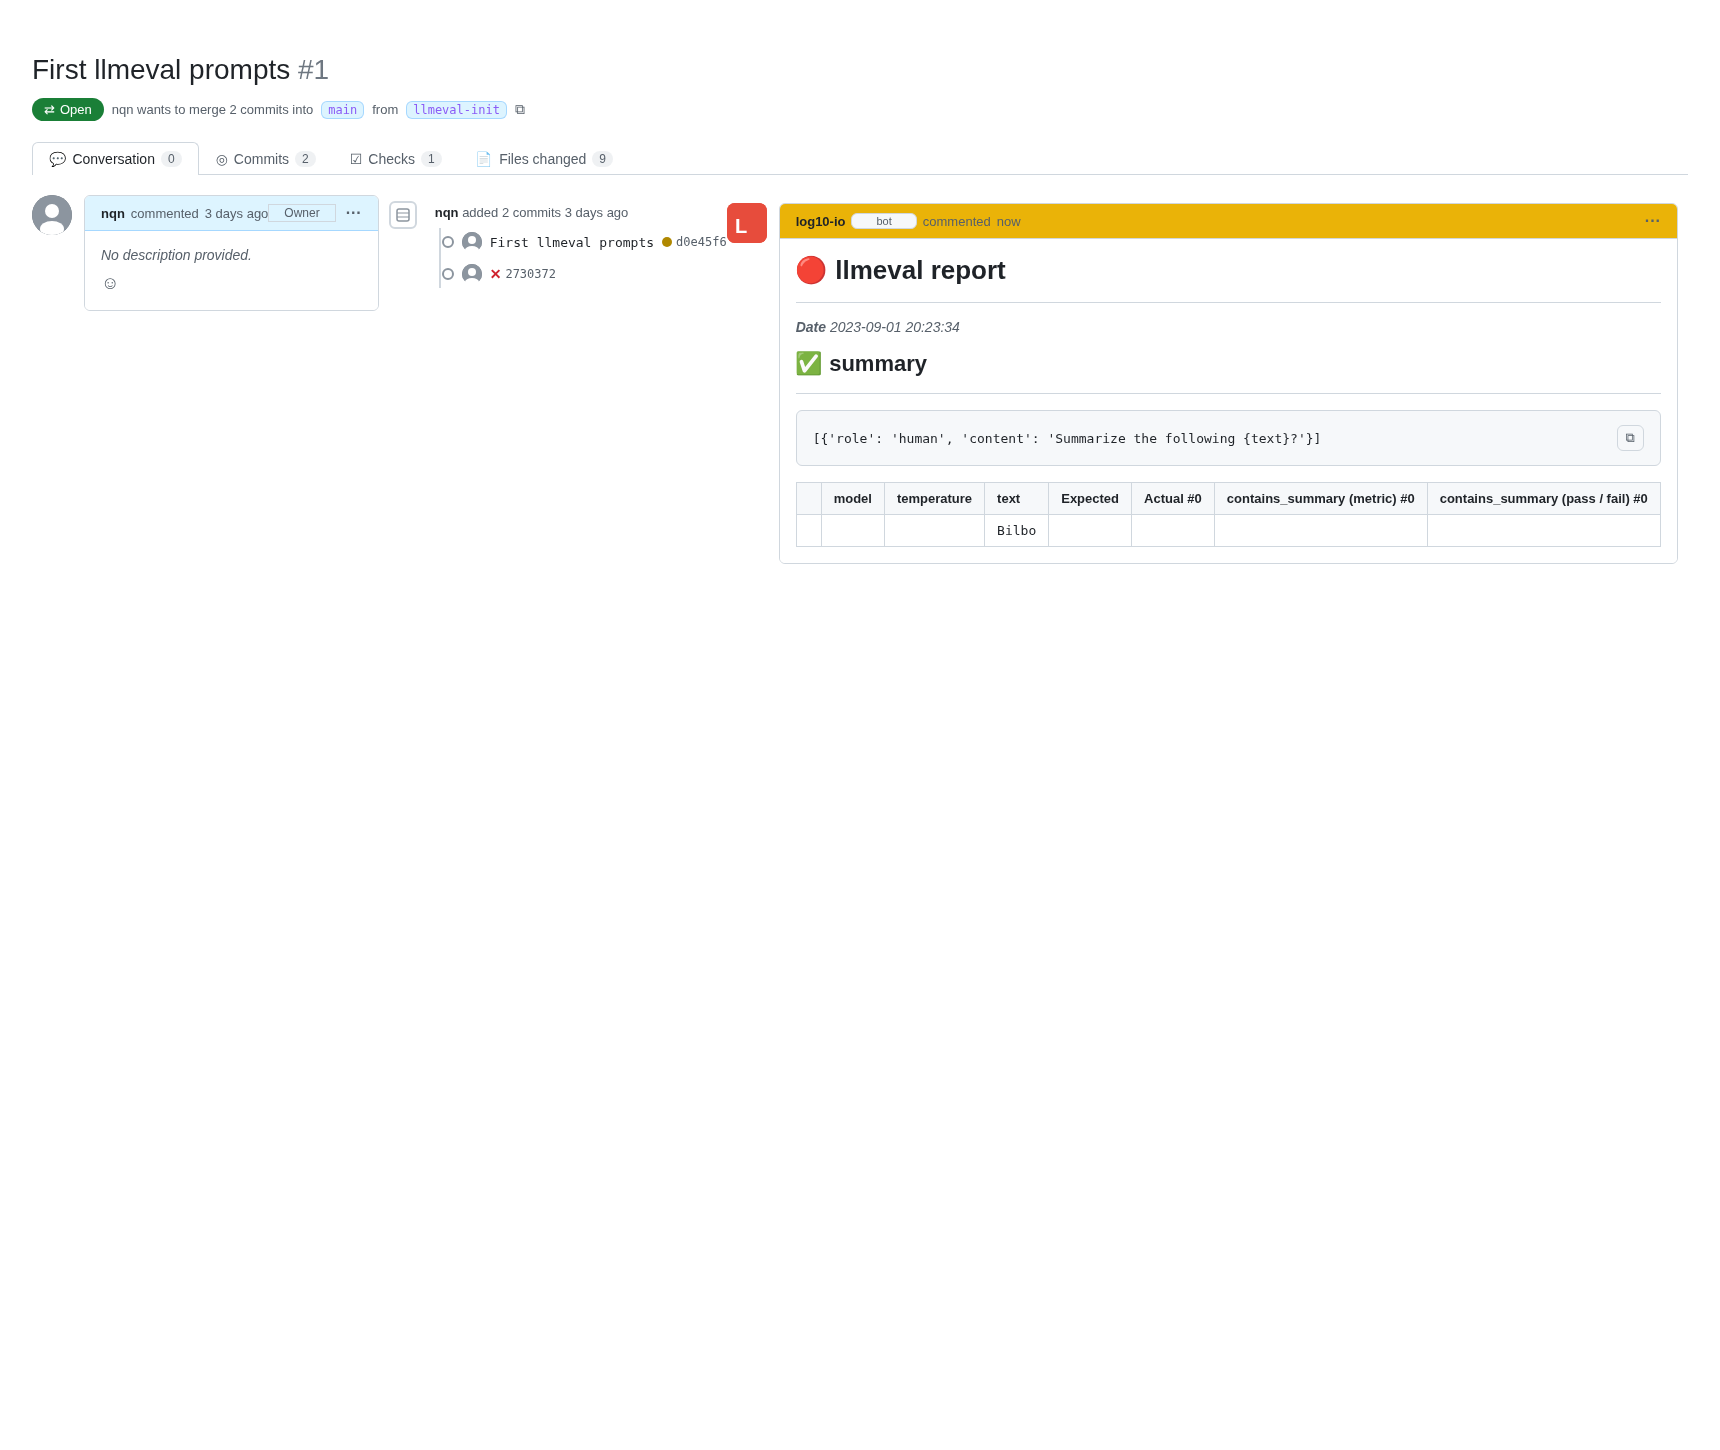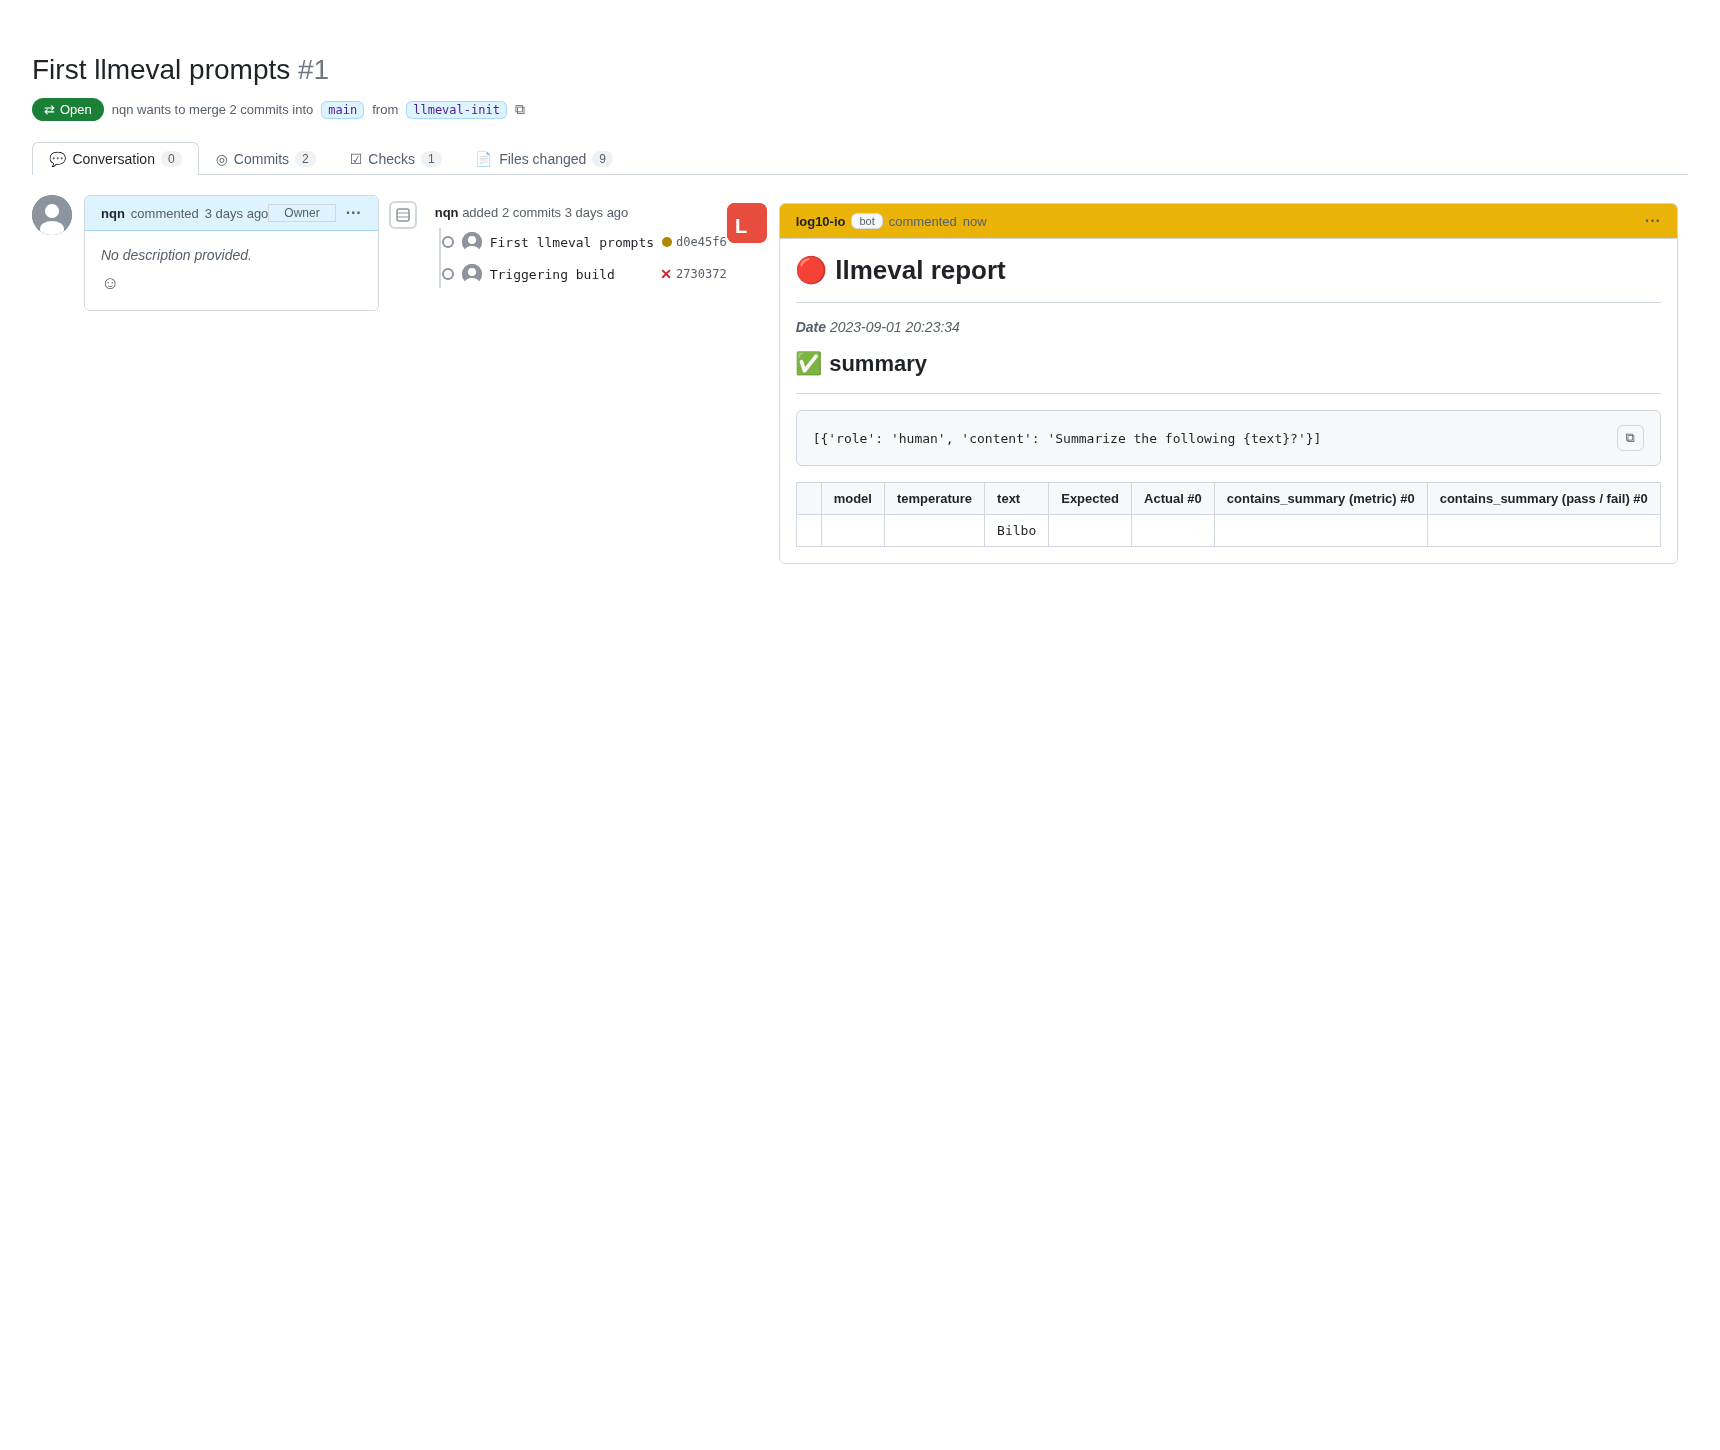--- a/index.html
+++ b/index.html
@@ -35,21 +35,21 @@
       border-radius: 20px;
       padding: 4px 12px;
       font-size: 13px;
       font-weight: 500;
       display: flex;
       align-items: center;
       gap: 5px;
     }
     .branch-tag {
       background: #ddf4ff;
-      color: #4c1d95;
+      color: #8b5cf6;
       border: 1px solid #54aeff66;
       border-radius: 6px;
       padding: 1px 6px;
       font-family: monospace;
       font-size: 12px;
     }
     .copy-icon {
       color: #57606a;
       cursor: pointer;
       font-size: 14px;
@@ -163,21 +163,21 @@
       border: 1px solid #d0d7de;
       border-radius: 0;
       padding: 1px 15px;
       font-size: 12px;
       color: #57606a;
     }
     .bot-badge {
       background: #f6f8fa;
       border: 1px solid #d0d7de;
       border-radius: 6px;
-      padding: 1px 7px;
+      padding: 1px 24px;
       font-size: 11px;
       color: #57606a;
     }
     .dots-menu {
       color: #57606a;
       cursor: pointer;
       font-size: 16px;
       font-weight: bold;
     }
     .comment-body {
@@ -457,21 +457,20 @@
         </div>
         <div class="commit-item" style="margin-top:4px;">
           <div style="width:12px;height:12px;border-radius:50%;background:#fff;border:2px solid #8c959f;flex-shrink:0;margin-left:-7px;"></div>
           <div class="commit-avatar">
             <svg width="20" height="20" viewBox="0 0 20 20">
                 <circle cx="10" cy="10" r="10" fill="#8c959f"></circle>
                 <circle cx="10" cy="8" r="4" fill="#fff"></circle>
                 <ellipse cx="10" cy="18" rx="7" ry="4" fill="#fff"></ellipse>
               </svg>
           </div>
-          <span class="commit-name">Triggering build</span>
           <div class="commit-status">
             <span class="status-x-red">✕</span>
             <span class="commit-sha">2730372</span>
           </div>
         </div>
       </div>
     </div>
   </div>
 
   <div class="comment-wrapper bot-comment-section">

